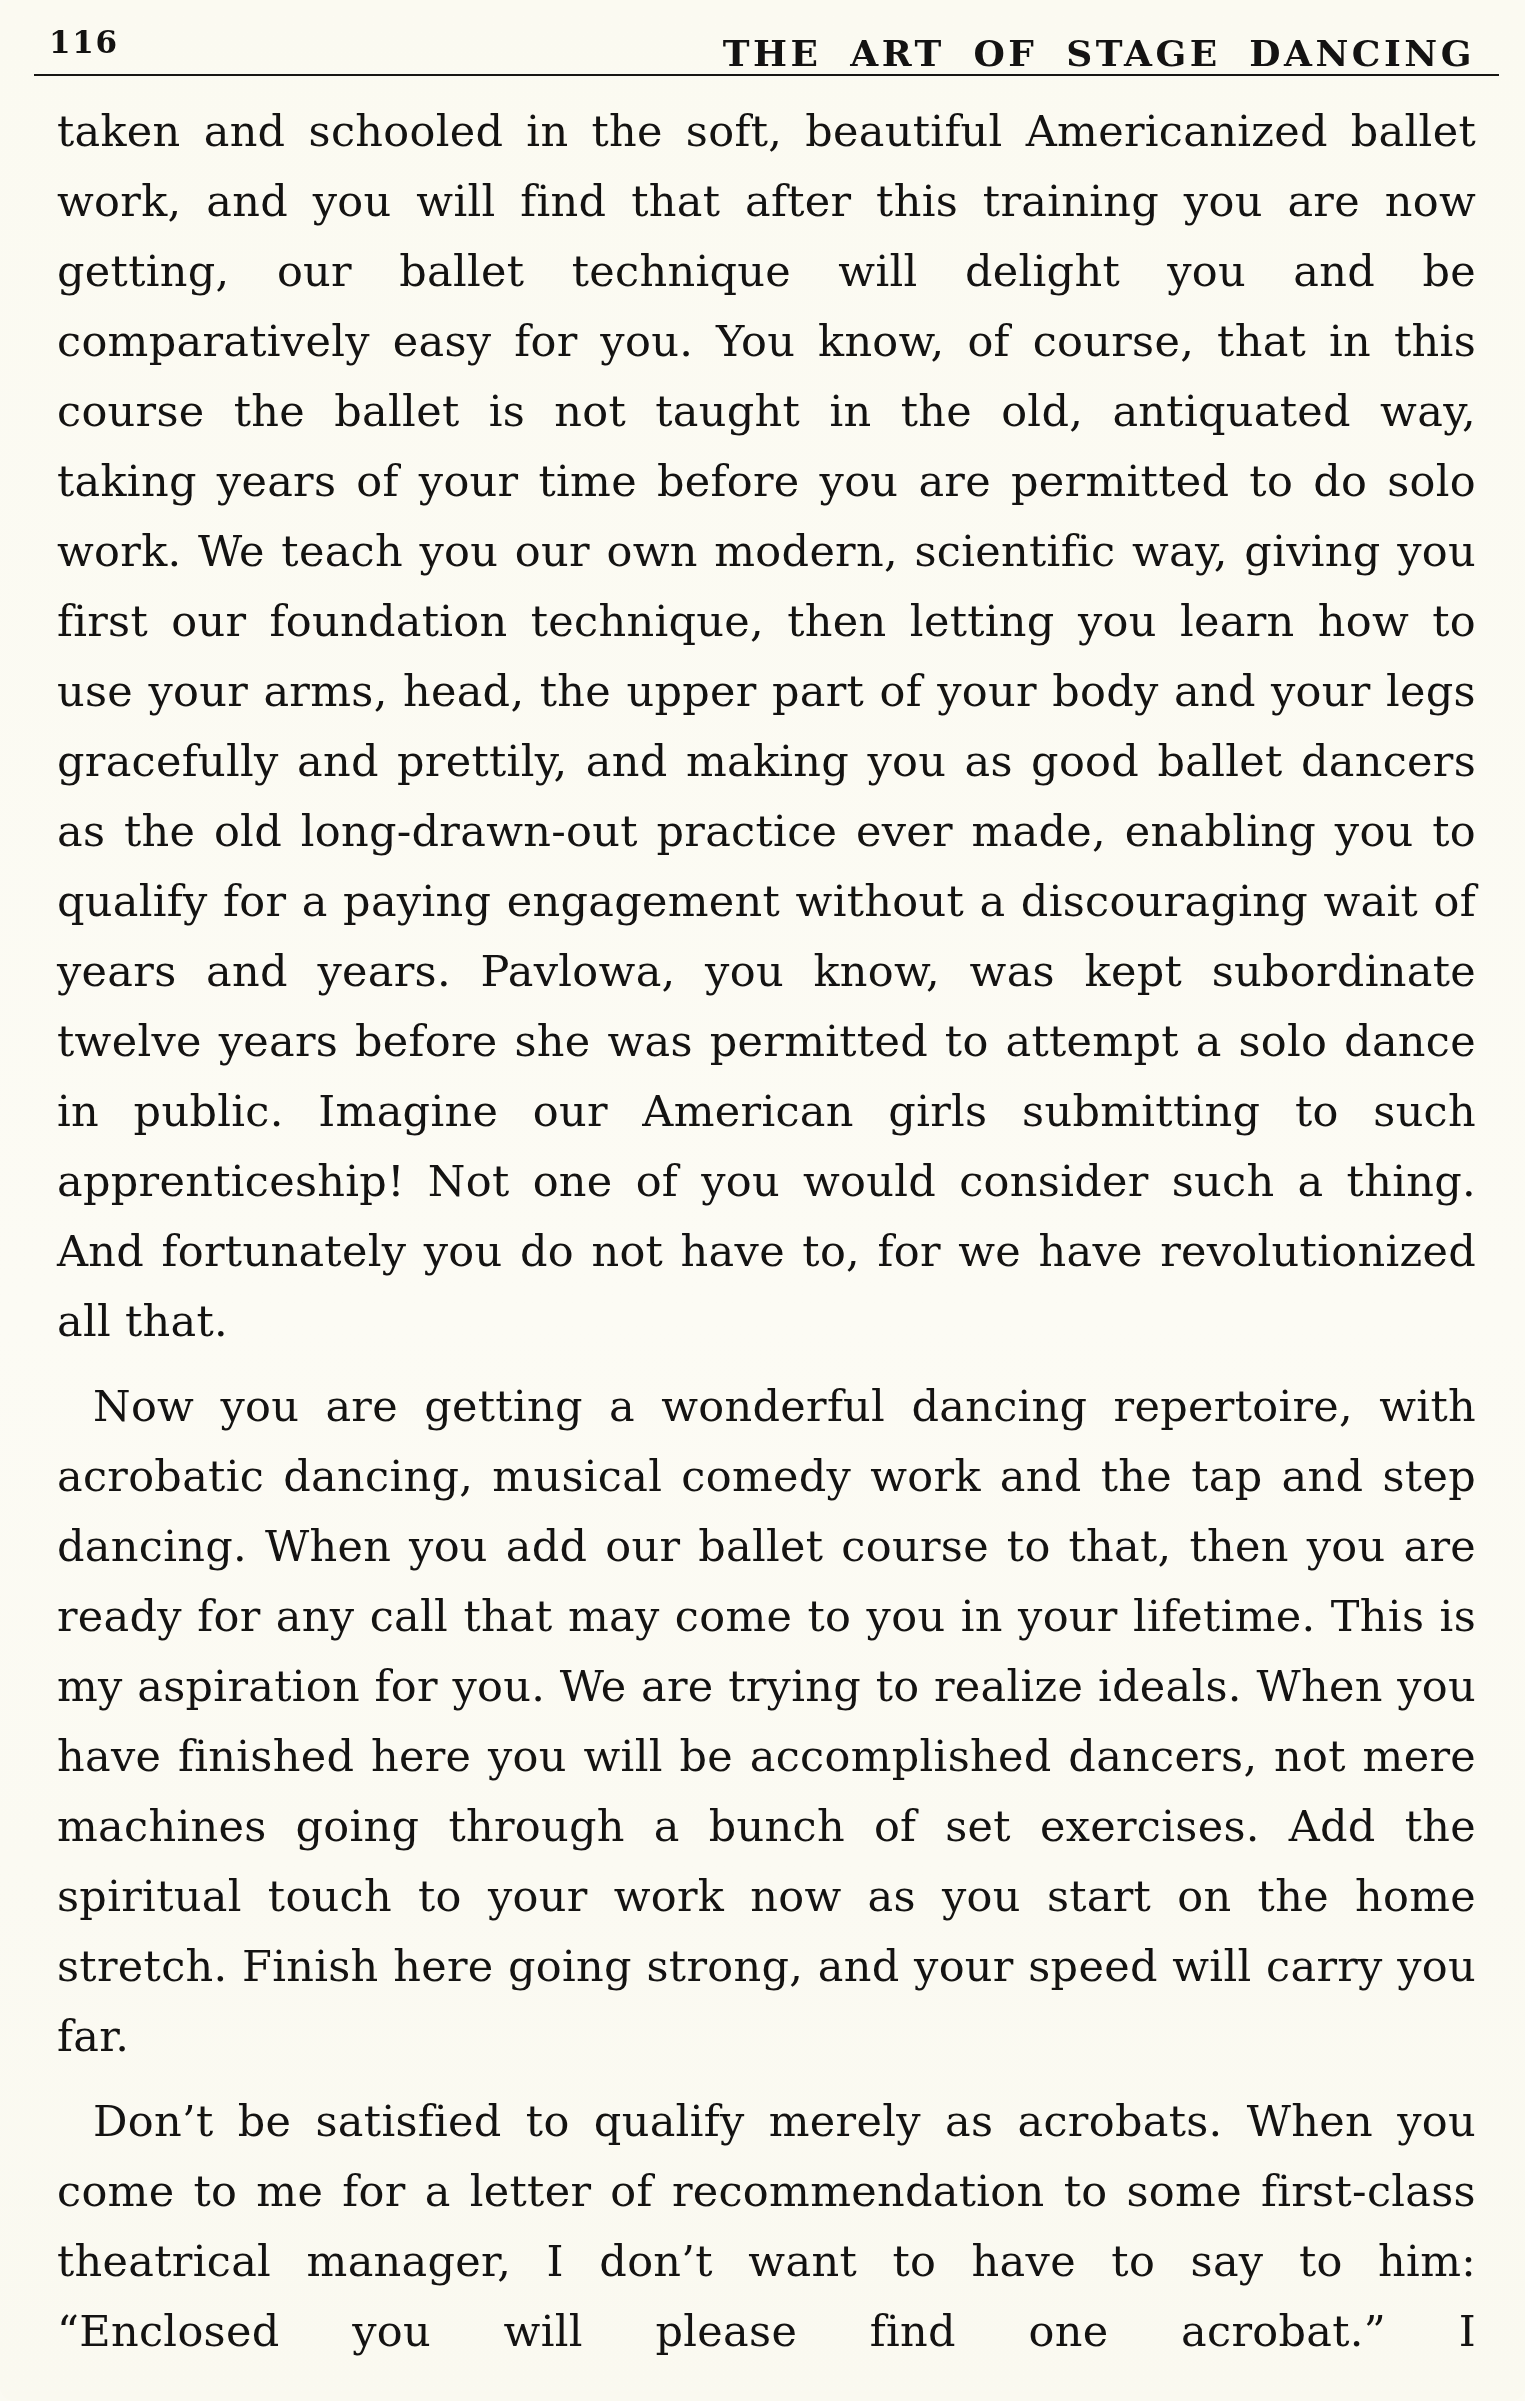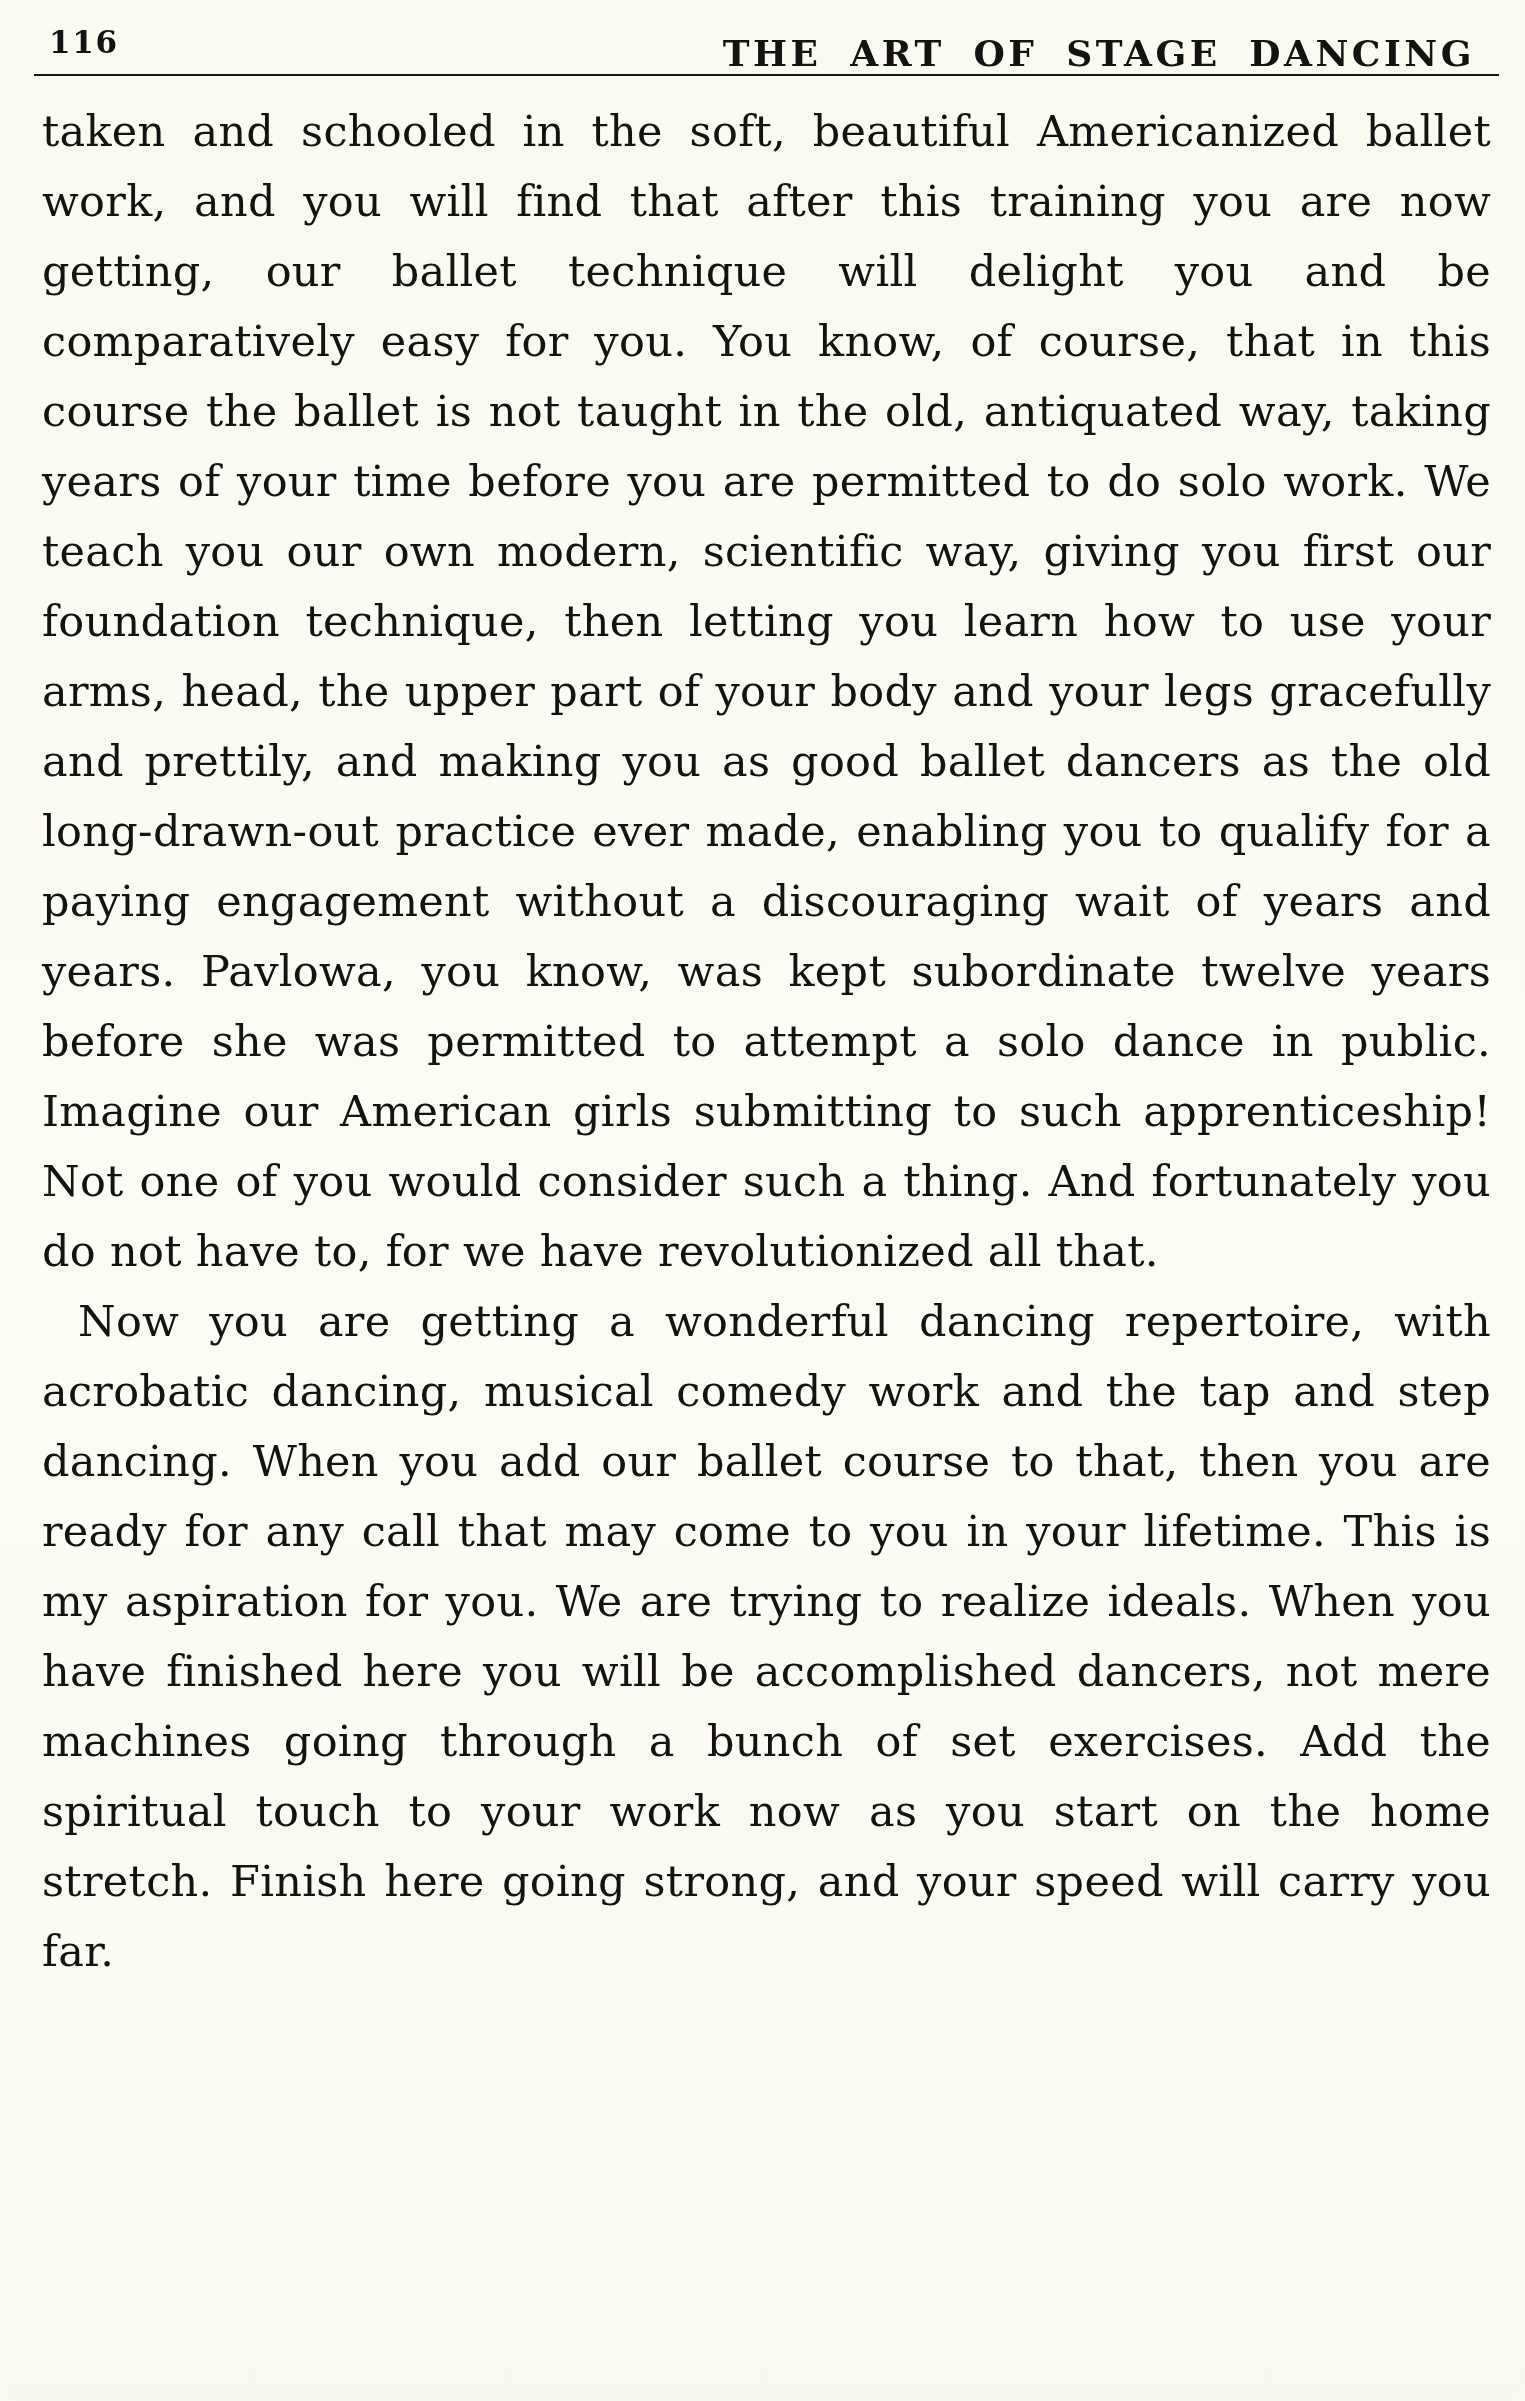--- a/index.html
+++ b/index.html
@@ -54,21 +54,21 @@
     width: calc(100% + 16px);
   }
   .page-body {
     margin-top: 19.7px;
     font-size: 43px;
     line-height: 70px;
     text-align: justify;
     letter-spacing: 0.3px;
   }
   .para {
-    margin: 0;
+    margin: 15px;
     padding: 0;
   }
   .para.indent {
     text-indent: 36px;
   }
   .para.justify-last {
     text-align-last: justify;
   }
 </style>
 </head>
@@ -79,16 +79,17 @@
   <header class="page-header">
     <span class="page-number">116</span>
     <h1 class="header-title">THE ART OF STAGE DANCING</h1>
   </header>
 
   <hr class="header-rule">
 
   <main class="page-body">
     <p class="para">taken and schooled in the soft, beautiful Americanized ballet work, and you will find that after this training you are now getting, our ballet technique will delight you and be comparatively easy for you.  You know, of course, that in this course the ballet is not taught in the old, antiquated way, taking years of your time before you are permitted to do solo work.  We teach you our own modern, scientific way, giving you first our foundation technique, then letting you learn how to use your arms, head, the upper part of your body and your legs gracefully and prettily, and making you as good ballet dancers as the old long-drawn-out practice ever made, enabling you to qualify for a paying engagement without a discouraging wait of years and years.  Pavlowa, you know, was kept subordinate twelve years before she was permitted to attempt a solo dance in public.  Imagine our American girls submitting to such apprenticeship!  Not one of you would consider such a thing.  And fortunately you do not have to, for we have revolutionized all that.</p>
     <p class="para indent">Now you are getting a wonderful dancing repertoire, with acrobatic dancing, musical comedy work and the tap and step dancing.  When you add our ballet course to that, then you are ready for any call that may come to you in your lifetime.  This is my aspiration for you.  We are trying to realize ideals.  When you have finished here you will be accomplished dancers, not mere machines going through a bunch of set exercises.  Add the spiritual touch to your work now as you start on the home stretch.  Finish here going strong, and your speed will carry you far.</p>
+    <p class="para indent justify-last">Don’t be satisfied to qualify merely as acrobats.  When you come to me for a letter of recommendation to some first-class theatrical manager, I don’t want to have to say to him: “Enclosed you will please find one acrobat.” I</p>
   </main>
 
 </div>
 
 
 </body></html>

